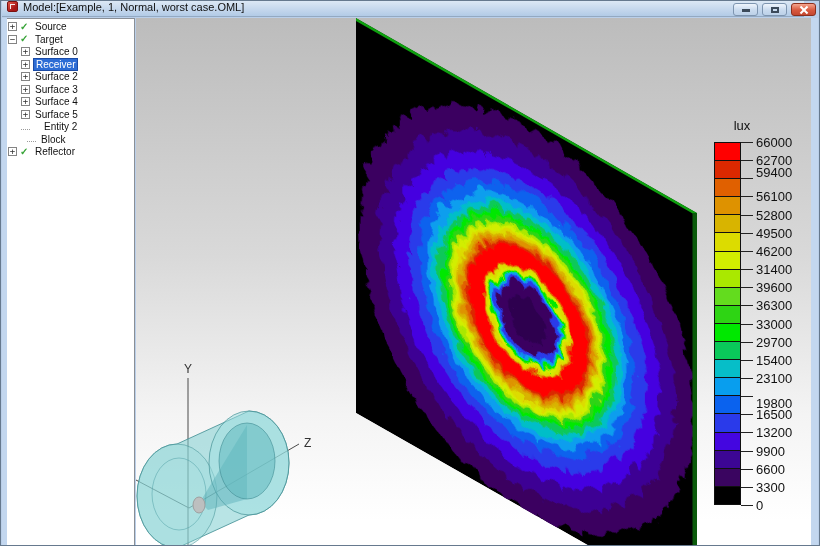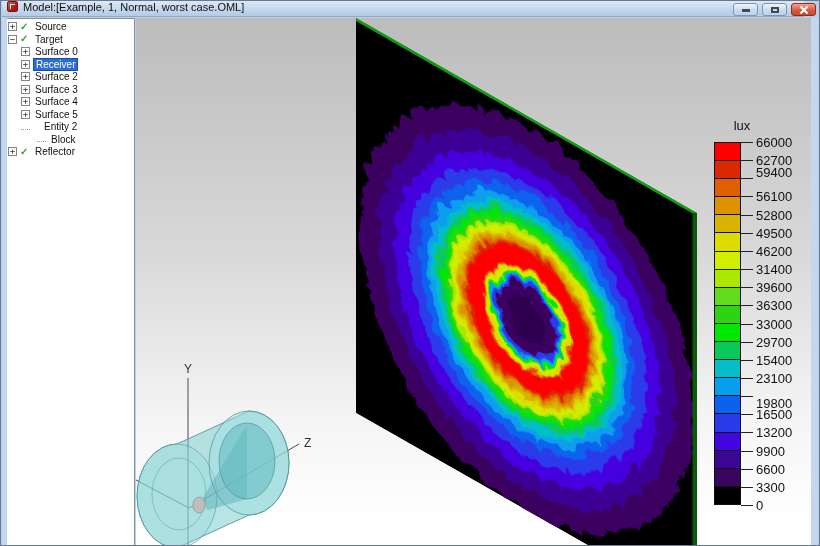--- a/index.html
+++ b/index.html
@@ -141,21 +141,21 @@
         <span class="tree-label">Surface 4</span>
       </div>
       <div class="tree-row" style="top: 88.5px; padding-left: 14px;">
         <span class="expander">+</span>
         <span class="tree-label">Surface 5</span>
       </div>
       <div class="tree-row" style="top: 101px; padding-left: 14px; gap: 12px;">
         <span class="connector"></span>
         <span class="tree-label">Entity 2</span>
       </div>
-      <div class="tree-row" style="top: 113.5px; padding-left: 30px;">
+      <div class="tree-row" style="top: 113.5px; padding-left: 20px;">
         <span class="connector"></span>
         <span class="tree-label">Block</span>
       </div>
       <div class="tree-row" style="top: 126px; padding-left: 1px;">
         <span class="expander">+</span>
         <span class="checkmark" style="color: rgb(54, 163, 54);">✓</span>
         <span class="tree-label">Reflector</span>
       </div>
     </div>
 

